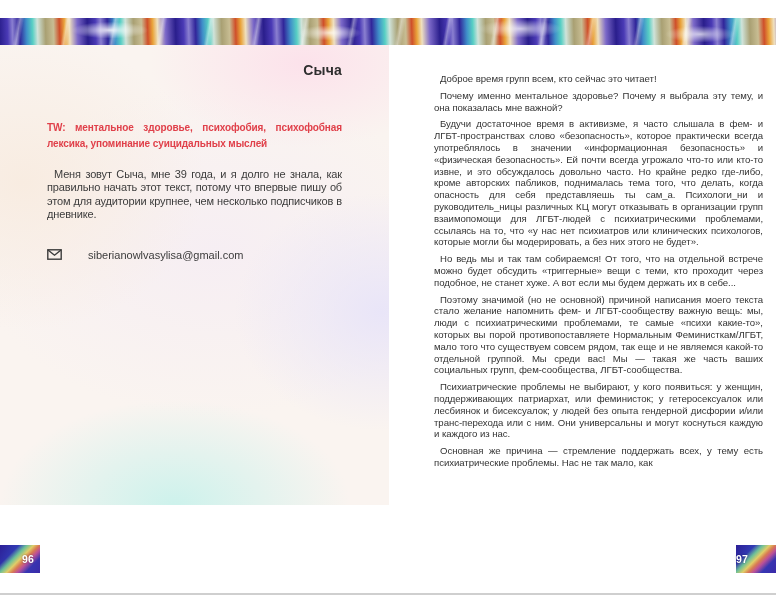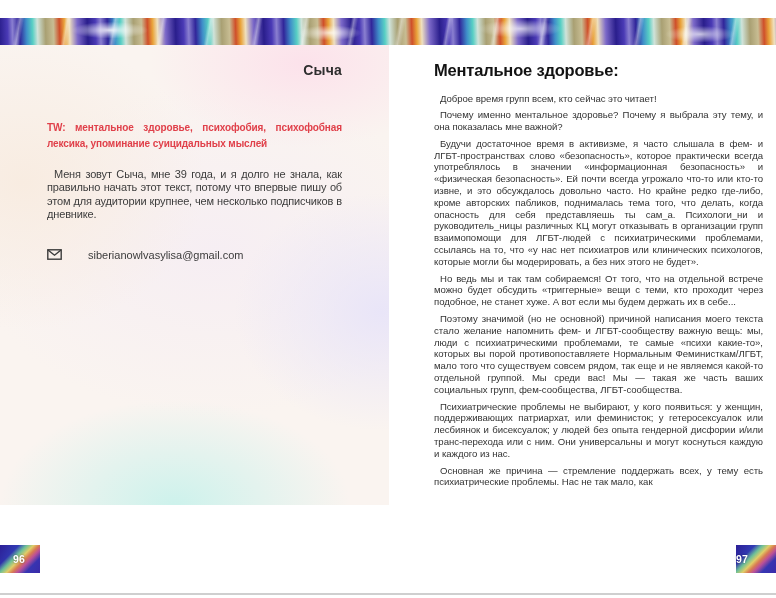--- a/index.html
+++ b/index.html
@@ -79,21 +79,21 @@
 
   
   .pagenum-patch {
     position:absolute; top:500px; width:40px; height:28px;
     display:flex; align-items:center;
     background:
       linear-gradient(135deg, rgba(255,255,255,0) 28%, rgba(120,215,145,.85) 40%, rgba(242,220,95,.9) 50%, rgba(235,130,70,.9) 58%, rgba(220,85,145,.8) 66%, rgba(255,255,255,0) 78%),
       linear-gradient(120deg, #2c1f96 0%, #3346c0 45%, #3a2aa8 100%);
   }
   .patch-left { left:0; justify-content:flex-end; }
-  .patch-left span { padding-right:15px; }
+  .patch-left span { padding-right:6px; }
   .patch-right { right:0; }
   .pagenum-patch span {
     color:#ffffff; font-weight:700; font-size:10.5px; letter-spacing:.2px;
     text-shadow:0 0 2px rgba(0,0,40,.5);
   }
 
   
   .bottom-line {
     position:absolute; left:0; top:593px; width:776px; height:2px;
     background:#cfcfcf;
@@ -121,21 +121,20 @@
       <span>siberianowlvasylisa@gmail.com</span>
     </div>
 
     <div class="pagenum-patch patch-left">
       <span>96</span>
     </div>
   </div>
 
   <div class="page page-right">
     <div class="heading">
-      <div>Ментальное здоровье:</div>
     </div>
 
     <p class="rp-para first">Доброе время групп всем, кто сейчас это читает!</p>
     <p class="rp-para">Почему именно ментальное здоровье? Почему я выбрала эту тему, и она показалась мне важной?</p>
     <p class="rp-para">Будучи достаточное время в активизме, я часто слышала в фем- и ЛГБТ-пространствах слово «безопасность», которое практически всегда употреблялось в значении «информационная безопасность» и «физическая безопасность». Ей почти всегда угрожало что-то или кто-то извне, и это обсуждалось довольно часто. Но крайне редко где-либо, кроме авторских пабликов, поднималась тема того, что делать, когда опасность для себя представляешь ты сам_а. Психологи_ни и руководитель_ницы различных КЦ могут отказывать в организации групп взаимопомощи для ЛГБТ-людей с психиатрическими проблемами, ссылаясь на то, что «у нас нет психиатров или клинических психологов, которые могли бы модерировать, а без них этого не будет».</p>
     <p class="rp-para">Но ведь мы и так там собираемся! От того, что на отдельной встрече можно будет обсудить «триггерные» вещи с теми, кто проходит через подобное, не станет хуже. А вот если мы будем держать их в себе...</p>
     <p class="rp-para">Поэтому значимой (но не основной) причиной написания моего текста стало желание напомнить фем- и ЛГБТ-сообществу важную вещь: мы, люди с психиатрическими проблемами, те самые «психи какие-то», которых вы порой противопоставляете Нормальным Феминисткам/ЛГБТ, мало того что существуем совсем рядом, так еще и не являемся какой-то отдельной группой. Мы среди вас! Мы — такая же часть ваших социальных групп, фем-сообщества, ЛГБТ-сообщества.</p>
     <p class="rp-para">Психиатрические проблемы не выбирают, у кого появиться: у женщин, поддерживающих патриархат, или феминисток; у гетеросексуалок или лесбиянок и бисексуалок; у людей без опыта гендерной дисфории и/или транс-перехода или с ним. Они универсальны и могут коснуться каждую и каждого из нас.</p>
     <p class="rp-para">Основная же причина — стремление поддержать всех, у тему есть психиатрические проблемы. Нас не так мало, как</p>
 

